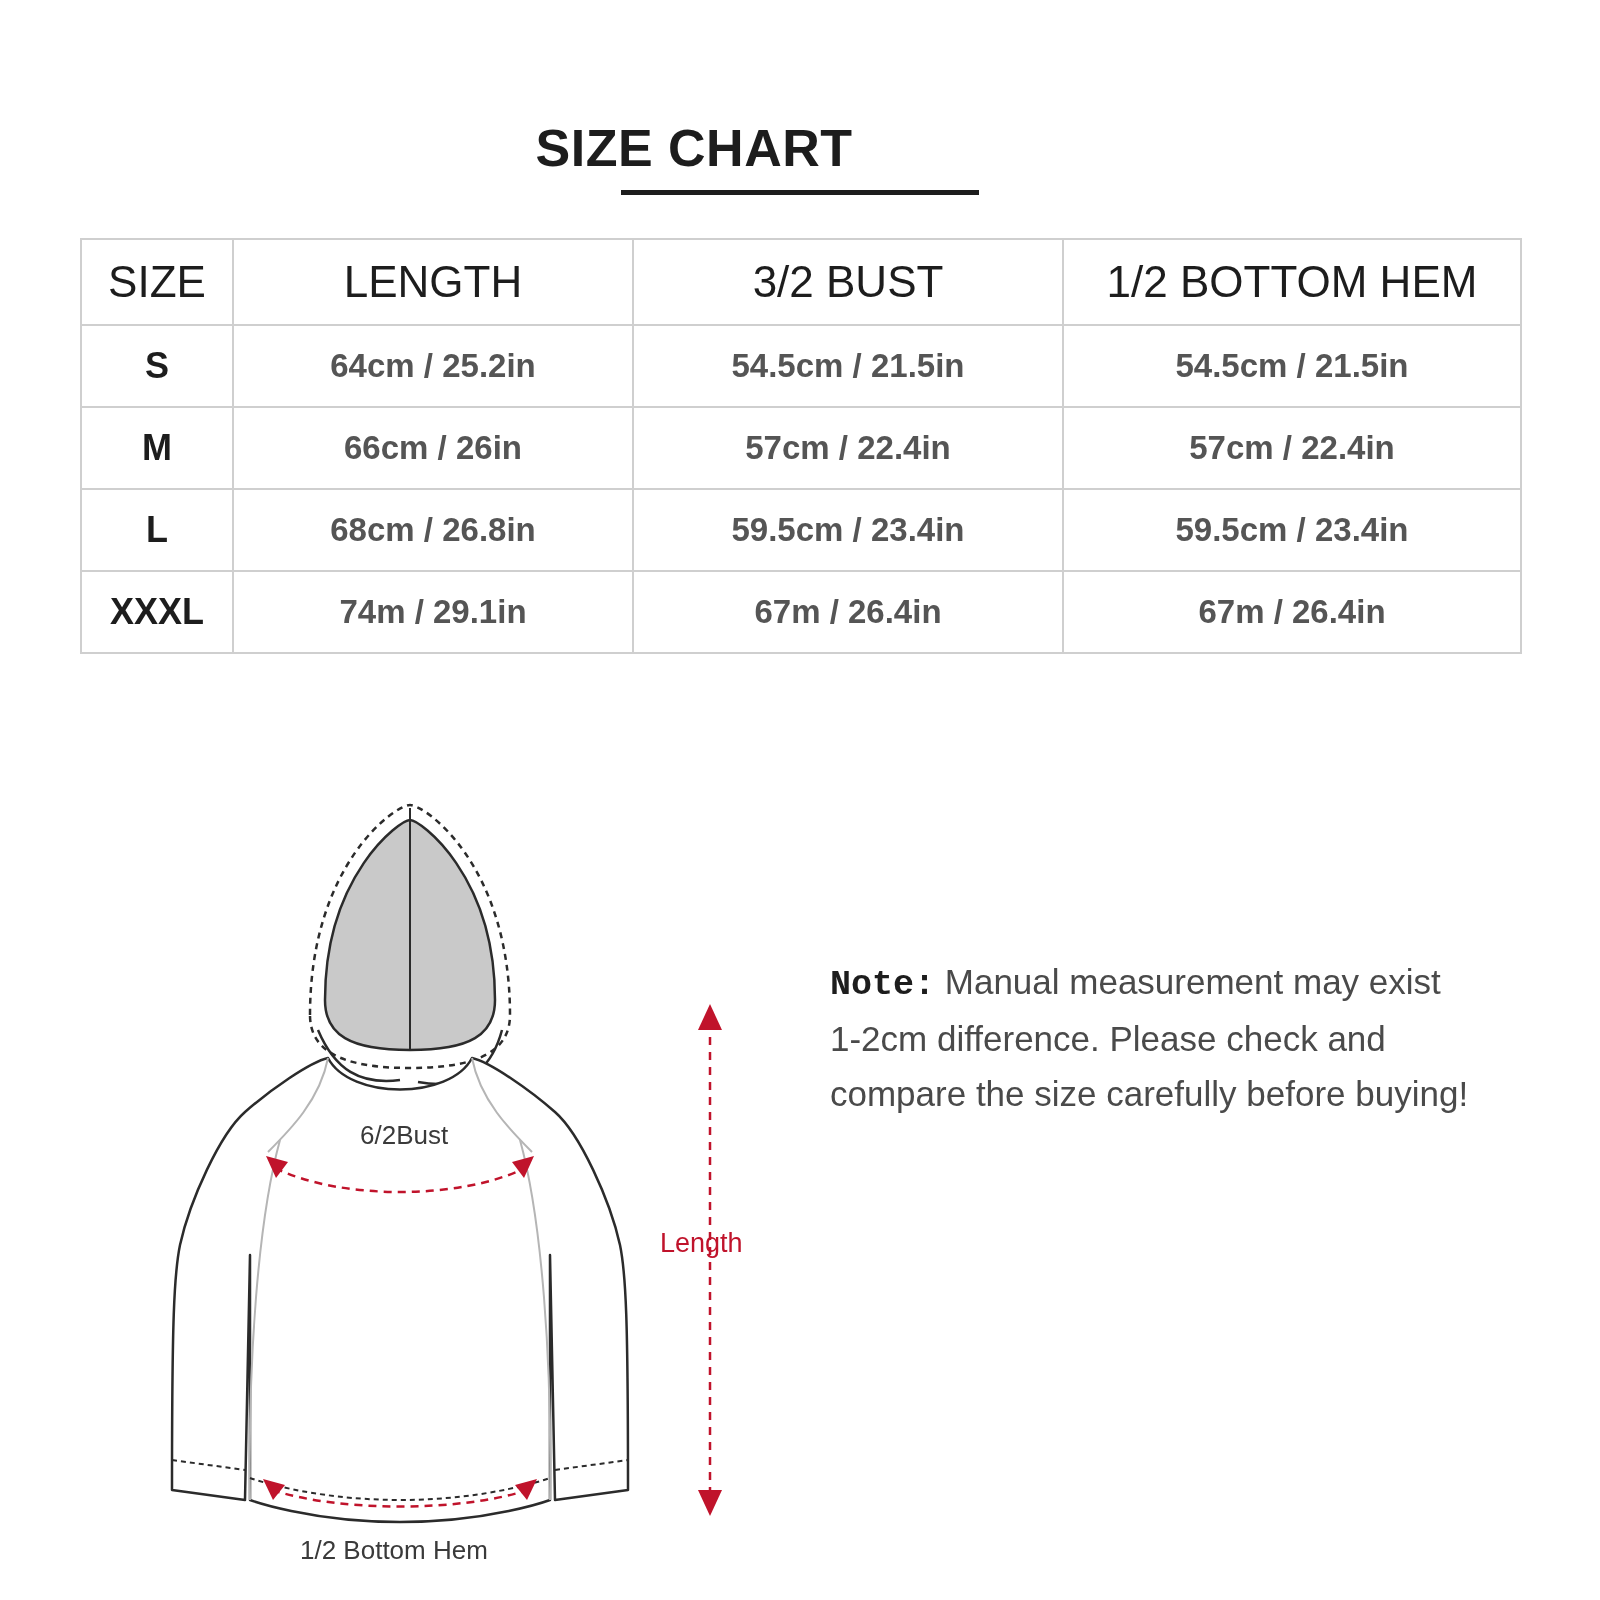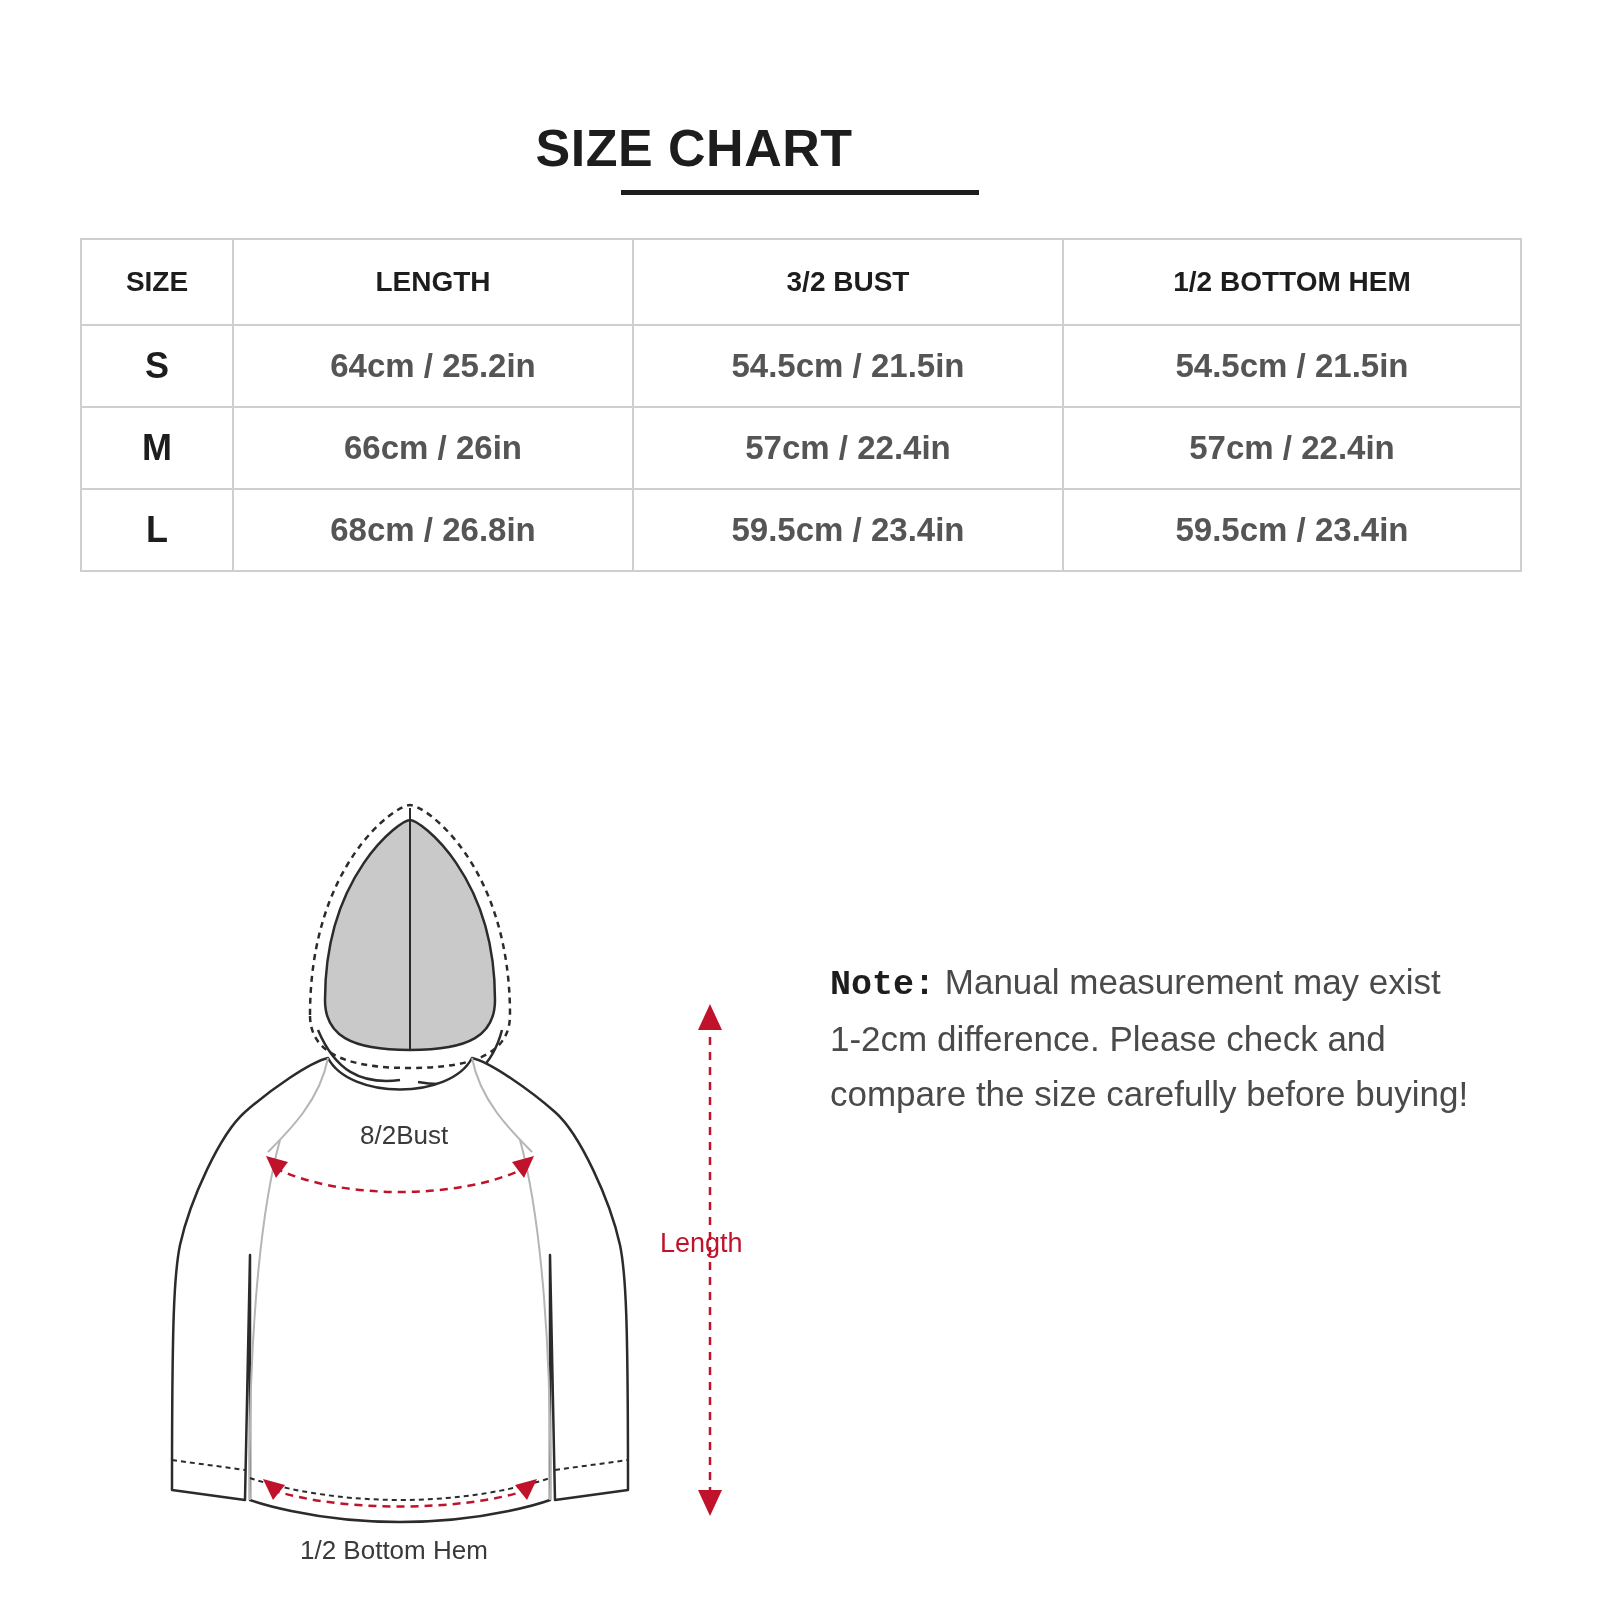--- a/index.html
+++ b/index.html
@@ -49,22 +49,22 @@
   .size-table th, .size-table td {
     border: 2px solid #cfcfcf;
     text-align: center;
     vertical-align: middle;
     height: 78px;
     font-size: 33px;
     color: #555555;
     font-weight: bold;
   }
   .size-table th {
-    font-size: 28px;
-    font-weight: bold;
+    font-size: 44px;
+    font-weight: normal;
     color: #1d1d1d;
     height: 82px;
     margin-top: 20px;
   }
   .size-table td.size-col {
     font-size: 36px;
     font-weight: bold;
     color: #1d1d1d;
   }
   .col-size { width: 152px; }
@@ -161,20 +161,26 @@
       <td>66cm / 26in</td>
       <td>57cm / 22.4in</td>
       <td>57cm / 22.4in</td>
     </tr>
     <tr>
       <td class="size-col">L</td>
       <td>68cm / 26.8in</td>
       <td>59.5cm / 23.4in</td>
       <td>59.5cm / 23.4in</td>
     </tr>
+    <tr>
+      <td class="size-col">XXXL</td>
+      <td>74m / 29.1in</td>
+      <td>67m / 26.4in</td>
+      <td>67m / 26.4in</td>
+    </tr>
   </tbody>
 </table>
 
 <div class="illustration">
   <svg width="640" height="780" viewBox="0 0 640 780" xmlns="http://www.w3.org/2000/svg">
 
     <path d="M175 200 C175 75, 250 20, 260 20 C270 20, 345 75, 345 200 C345 235, 320 250, 260 250 C200 250, 175 235, 175 200 Z" fill="#c9c9c9" stroke="#2b2b2b" stroke-width="2.5"></path>
     <path d="M160 215 C160 65, 245 5, 260 5 C275 5, 360 65, 360 215 C360 250, 330 268, 260 268 C190 268, 160 250, 160 215 Z" fill="none" stroke="#2b2b2b" stroke-width="2.5" stroke-dasharray="6 5"></path>
     <line x1="260" y1="8" x2="260" y2="250" stroke="#2b2b2b" stroke-width="2"></line>
 
@@ -206,21 +212,21 @@
     </g>
 
     <g>
       <path d="M122 690 C190 712, 310 712, 378 690" fill="none" stroke="#c0132b" stroke-width="2.5" stroke-dasharray="8 6"></path>
       <polygon points="113,679 135,685 123,700" fill="#c0132b"></polygon>
       <polygon points="387,679 365,685 377,700" fill="#c0132b"></polygon>
     </g>
   </svg>
 </div>
 
-<div class="ill-label label-bust">8/2Bust</div>
+<div class="ill-label label-bust">6/2Bust</div>
 <div class="ill-label label-hem">1/2 Bottom Hem</div>
 
 <div class="length-arrow">
   <svg width="180" height="520" viewBox="0 0 180 520" xmlns="http://www.w3.org/2000/svg">
     <line x1="70" y1="22" x2="70" y2="498" stroke="#c0132b" stroke-width="2.5" stroke-dasharray="8 7"></line>
     <polygon points="70,4 58,30 82,30" fill="#c0132b"></polygon>
     <polygon points="70,516 58,490 82,490" fill="#c0132b"></polygon>
   </svg>
 </div>
 <div class="length-label">Length</div>

